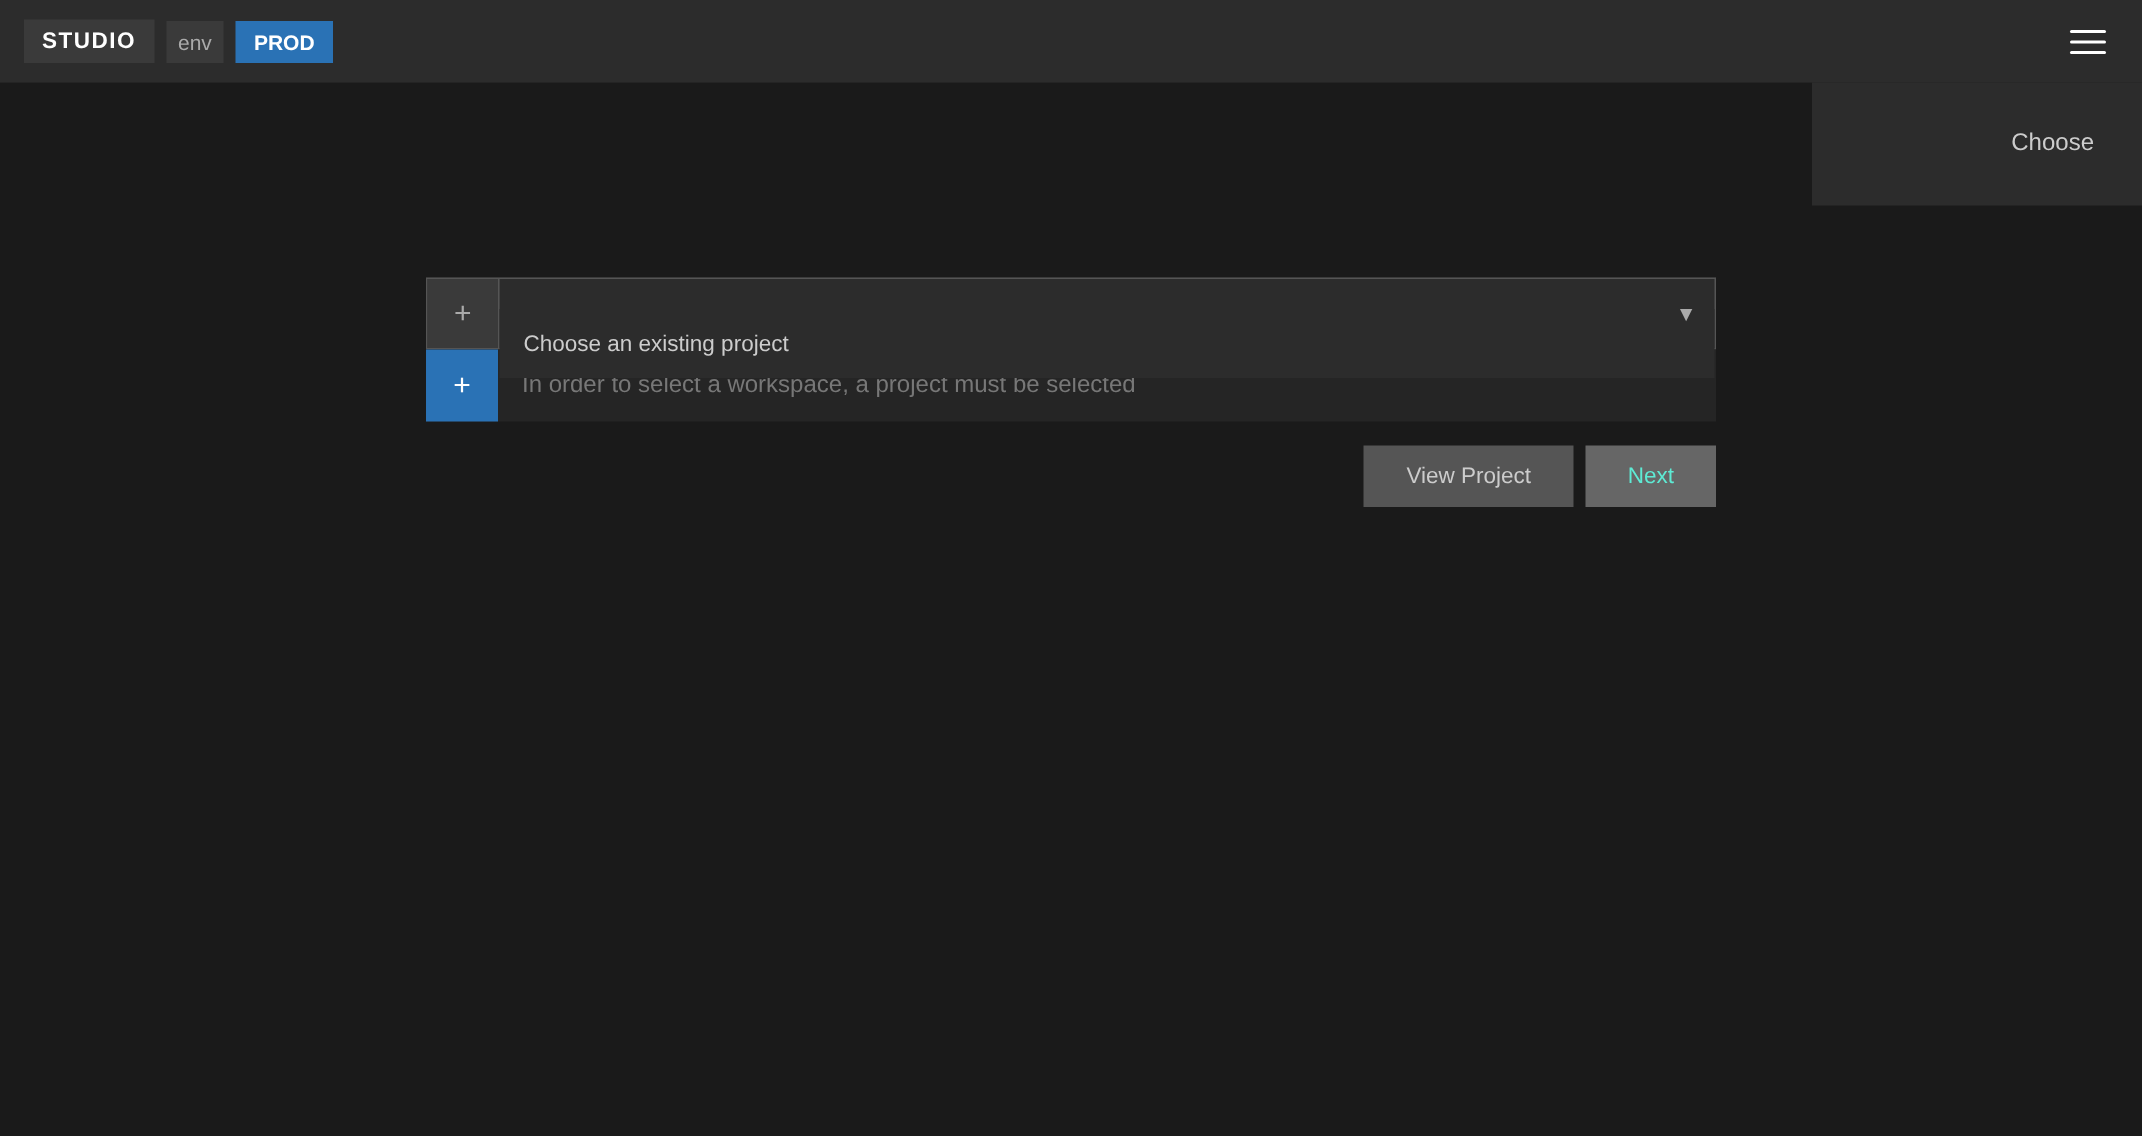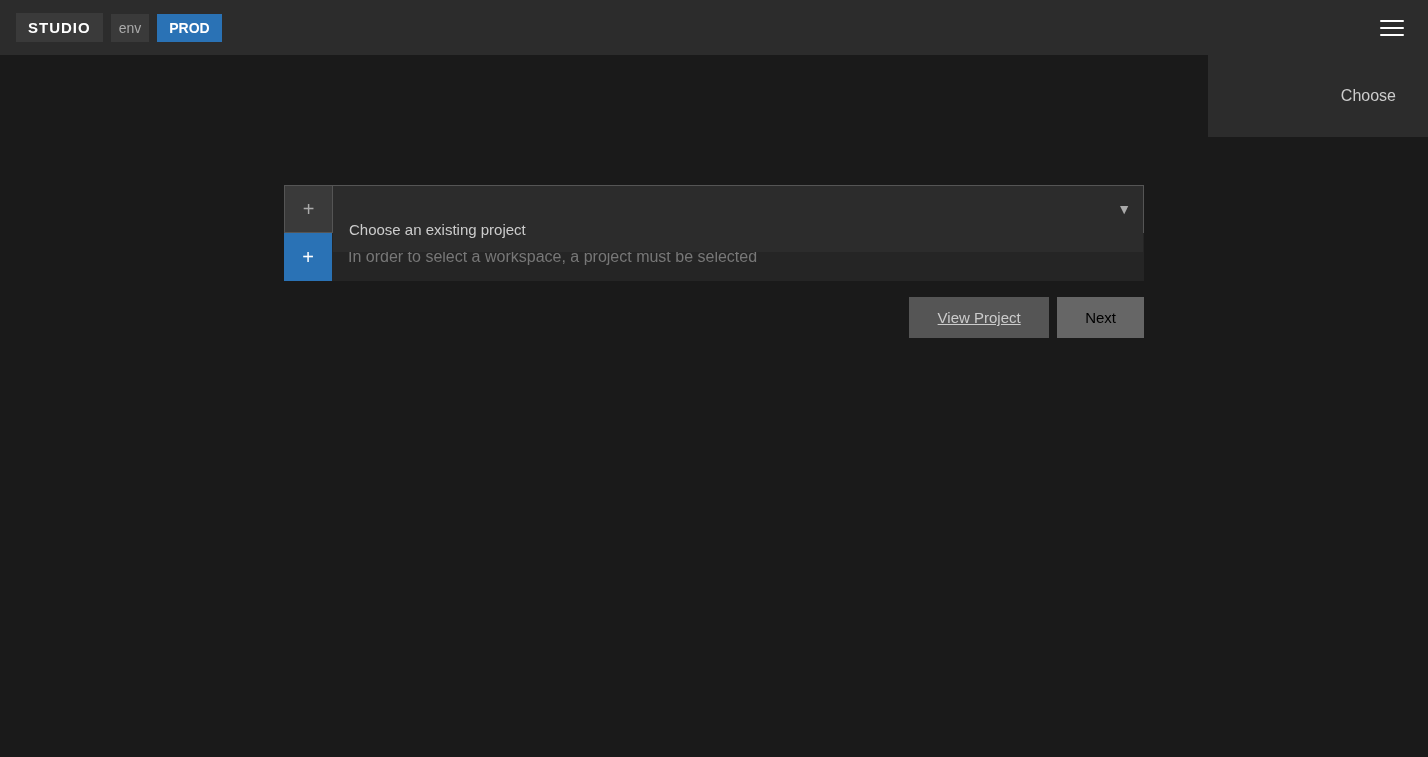--- a/index.html
+++ b/index.html
@@ -221,26 +221,25 @@
     }
 
     .view-project-btn {
       background-color: #555555;
       color: #cccccc;
       border: none;
       padding: 12px 28px;
       font-size: 15px;
       cursor: pointer;
       min-width: 140px;
-      text-decoration: underline;
     }
 
     .next-btn {
       background-color: #666666;
-      color: #000000;
+      color: #5eead4;
       border: none;
       padding: 12px 28px;
       font-size: 15px;
       cursor: pointer;
       min-width: 80px;
     }
   </style>
 </head>
 <body>
 

